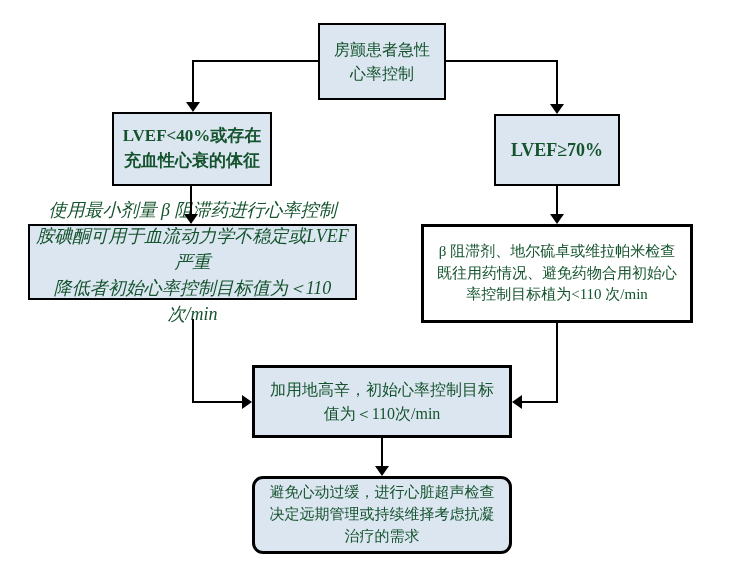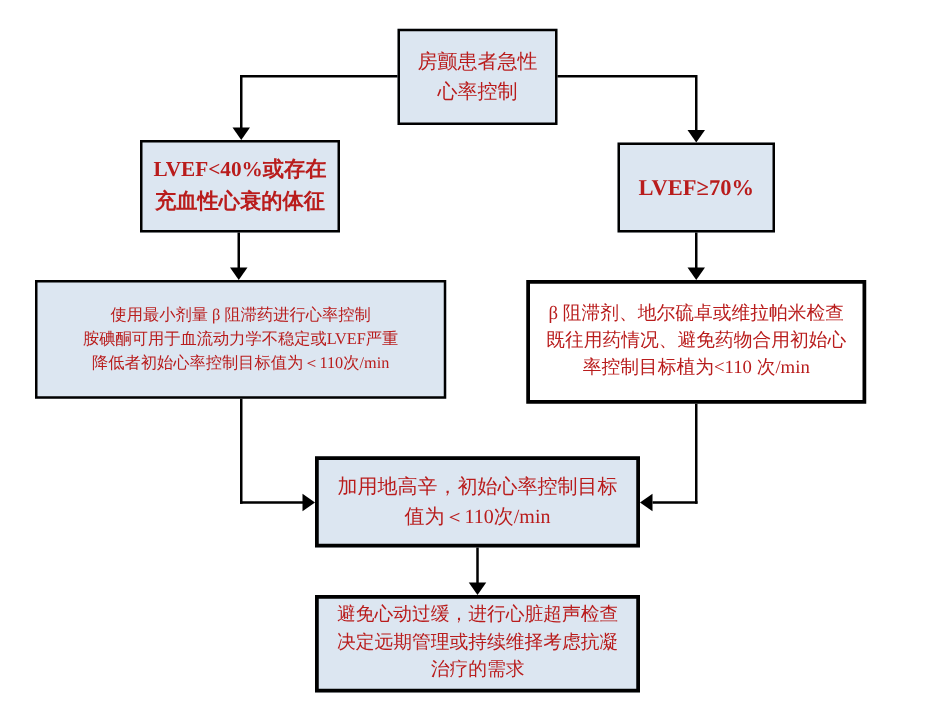--- a/index.html
+++ b/index.html
@@ -5,21 +5,21 @@
   html,body{margin:0;padding:0;background:#fff;}
   #stage{
     position:relative;width:753px;height:566px;background:#ffffff;
     font-family:"Liberation Serif","DejaVu Serif",serif;
     overflow:hidden;
   }
   .box{
     position:absolute;box-sizing:border-box;
     background:#dce6f1;border:2px solid #000;
     display:flex;align-items:center;justify-content:center;
-    text-align:center;color:#b91c1c;
+    text-align:center;color:#14532d;
     white-space:pre-line;line-height:1.45;
     padding:2px 4px;
   }
   .thick{border-width:3px;}
   .white-fill{background:#ffffff;}
   .line{position:absolute;background:#000;}
   .arrow{position:absolute;width:0;height:0;}
   .arrow.down{border-left:7px solid transparent;border-right:7px solid transparent;border-top:10px solid #000;}
   .arrow.right{border-top:7px solid transparent;border-bottom:7px solid transparent;border-left:10px solid #000;}
   .arrow.left{border-top:7px solid transparent;border-bottom:7px solid transparent;border-right:10px solid #000;}
@@ -36,32 +36,32 @@
 <div id="stage">
 
   <div class="box" style="left:318px;top:23px;width:128px;height:77px;font-size:16px;">房颤患者急性
 心率控制</div>
 
   <div class="box" style="left:112px;top:112px;width:160px;height:74px;font-size:17px;font-weight:bold;text-align:center;">LVEF&lt;40%或存在
 充血性心衰的体征</div>
 
   <div class="box" style="left:494px;top:114px;width:126px;height:72px;font-size:18px;font-weight:bold;">LVEF≥70%</div>
 
-  <div class="box" style="left:28px;top:224px;width:329px;height:95px;font-size:13px;">使用最小剂量 β 阻滞药进行心率控制
+  <div class="box" style="left:28px;top:224px;width:329px;height:76px;font-size:18px;font-style:italic;">使用最小剂量 β 阻滞药进行心率控制
 胺碘酮可用于血流动力学不稳定或LVEF严重
 降低者初始心率控制目标值为＜110次/min</div>
 
   <div class="box thick white-fill" style="left:421px;top:224px;width:272px;height:99px;font-size:15px;">β 阻滞剂、地尔硫卓或维拉帕米检查
 既往用药情况、避免药物合用初始心
 率控制目标植为&lt;110 次/min</div>
 
   <div class="box thick" style="left:252px;top:365px;width:260px;height:73px;font-size:16px;">加用地高辛，初始心率控制目标
 值为＜110次/min</div>
 
-  <div class="box thick" style="left:252px;top:476px;width:260px;height:78px;font-size:15px;">避免心动过缓，进行心脏超声检查
+  <div class="box thick" style="left:252px;top:476px;width:260px;height:78px;font-size:15px;border-radius:11px;">避免心动过缓，进行心脏超声检查
 决定远期管理或持续维择考虑抗凝
 治疗的需求</div>
 
   <div class="line" style="left:193px;top:60px;width:125px;height:2px;"></div>
   <div class="line" style="left:192px;top:60px;width:2px;height:43px;"></div>
   <div class="arrow down" style="left:186px;top:102px;"></div>
 
   <div class="line" style="left:446px;top:60px;width:111px;height:2px;"></div>
   <div class="line" style="left:556px;top:60px;width:2px;height:44px;"></div>
   <div class="arrow down" style="left:550px;top:104px;"></div>

